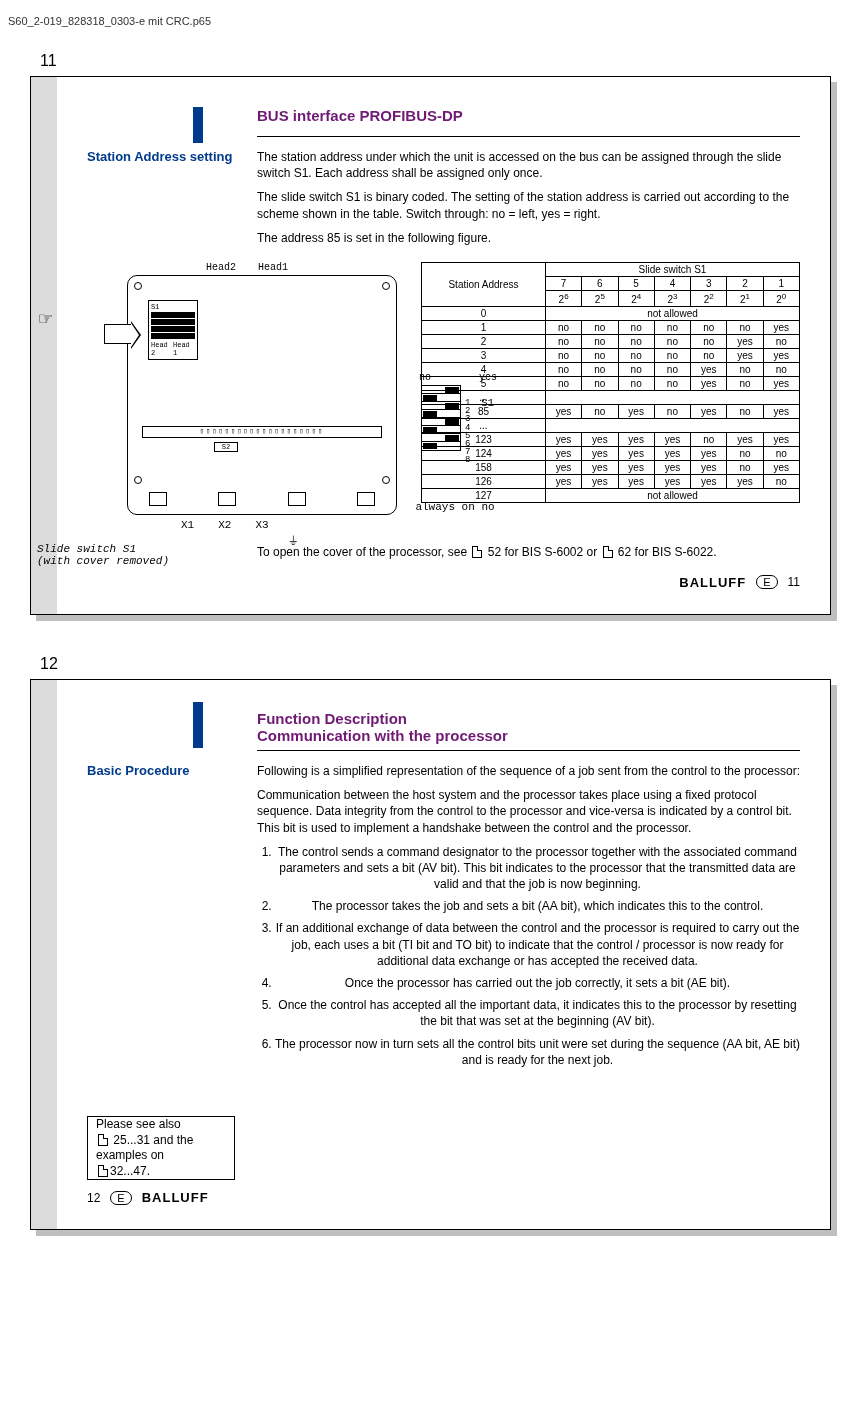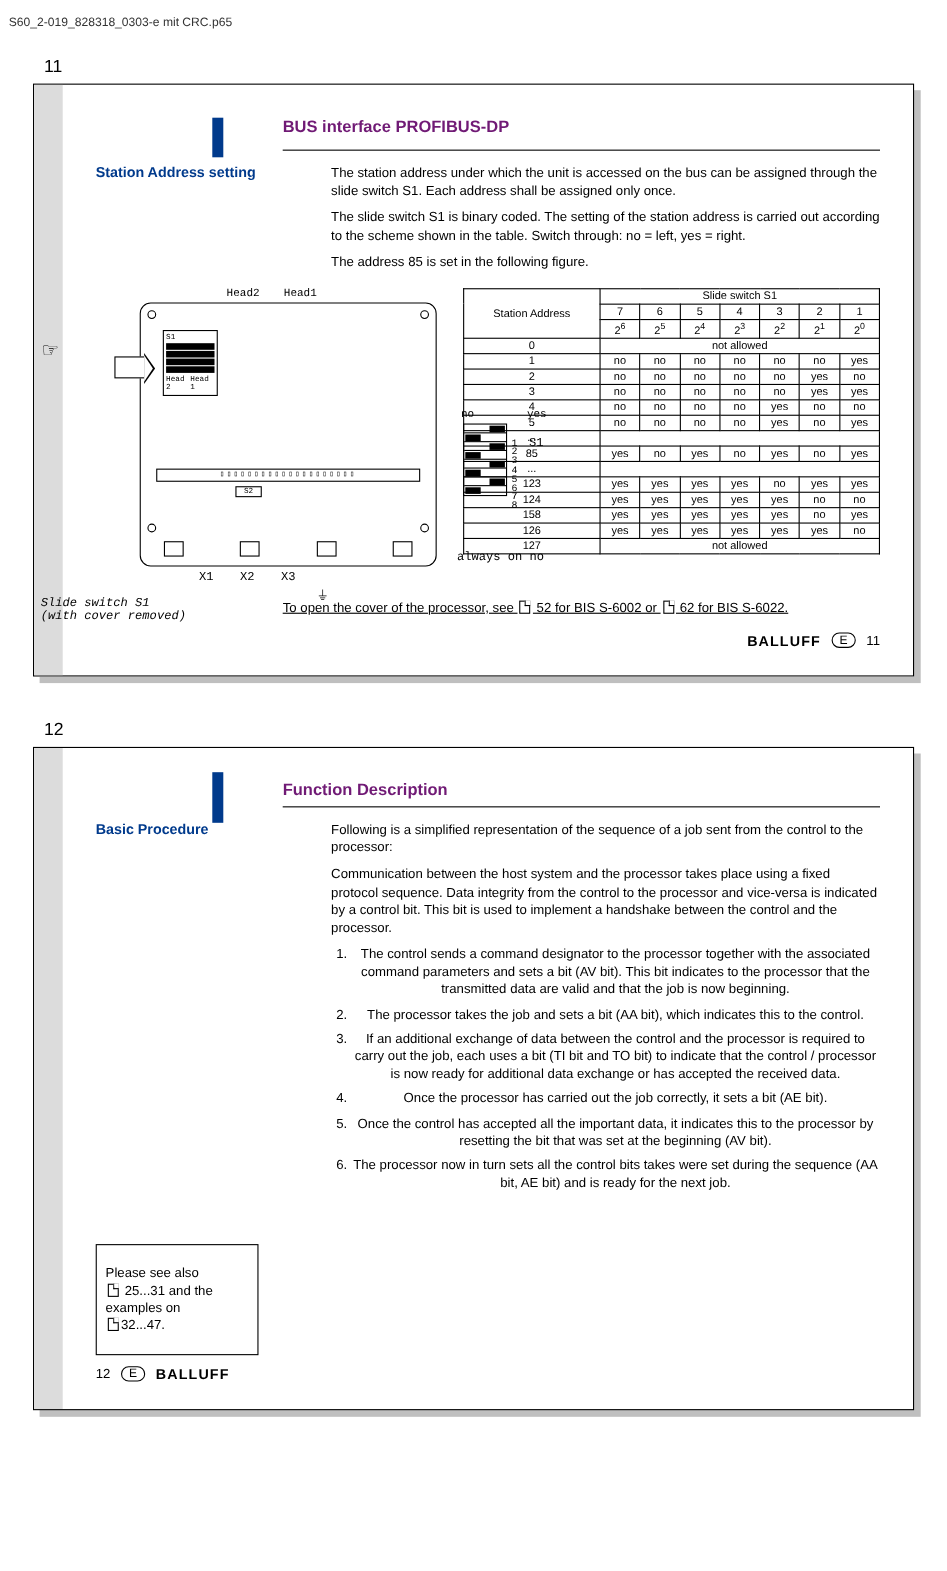--- a/index.html
+++ b/index.html
@@ -66,21 +66,21 @@
     gap: 0;
   }
   .left-label {
     width: 170px;
     flex: 0 0 170px;
     font-weight: bold;
     color: #003a8c;
     font-size: 13px;
     padding-right: 10px;
   }
-  .right-content { flex: 1; font-size: 12px; line-height: 1.35; margin-left: 44px; }
+  .right-content { flex: 1; font-size: 12px; line-height: 1.35; }
   .right-content p { margin: 0 0 8px 0; }
   .right-content ol { margin: 0 0 8px 0; padding-left: 18px; }
   .right-content li { margin-bottom: 6px; text-align: center; }
   
   .fig-table-row {
     display: flex;
     gap: 14px;
     align-items: flex-start;
     margin-top: 8px;
   }
@@ -211,21 +211,21 @@
   .footer-line.left { justify-content:flex-start; }
   .brand { font-weight: bold; letter-spacing: 1px; font-size: 13px; }
   .lang-badge {
     border:1px solid #000;
     border-radius: 10px;
     padding: 0 6px;
     font-size: 11px;
   }
   .boxed-note {
     border:1px solid #000;
-    padding: 18px 8px;
+    padding: 0 8px;
     width: 148px;
     font-size: 12px;
     margin-top: 40px;
     line-height: 1.3;
   }
   .page-icon {
     display:inline-block;
     width:10px; height:12px;
     border:1px solid #000;
     position:relative;
@@ -242,21 +242,21 @@
   }
   .page-icon::before{
     content:'';
     position:absolute;
     right:-1px; top:-1px;
     width:4px; height:4px;
     border-left:1px solid #000;
     border-bottom:1px solid #000;
     background:#fff;
   }
-  .cover-note { margin: 14px 0 16px 170px; font-size: 12px; text-decoration: underline; }
+  .cover-note { margin: 14px 0 16px 170px; font-size: 12px; }
 </style>
 </head>
 <body>
 
 <div class="doc-header">S60_2-019_828318_0303-e mit CRC.p65</div>
 
 <div class="page-wrap">
   <div class="page-num">11</div>
   <div class="page-box">
     <div class="accent-col"></div>
@@ -523,35 +523,36 @@
 
 <div class="page-wrap">
   <div class="page-num">12</div>
   <div class="page-box">
     <div class="accent-col"></div>
     <div class="accent-bar-blue" style="left:162px; top:22px; height:46px;"></div>
 
     <div class="page-inner">
       <h2 class="section-title" style="margin-bottom:4px;">
         <span>Function Description</span>
+        <span class="line2">Communication with the processor</span>
       </h2>
       <hr class="title-rule">
 
       <div class="two-col">
         <div class="left-label">Basic Procedure</div>
         <div class="right-content">
           <p>Following is a simplified representation of the sequence of a job sent from the control to the processor:</p>
           <p>Communication between the host system and the processor takes place using a fixed protocol sequence. Data integrity from the control to the processor and vice-versa is indicated by a control bit. This bit is used to implement a handshake between the control and the processor.</p>
           <ol id="steps-list">
               <li>The control sends a command designator to the processor together with the associated command parameters and sets a bit (AV bit). This bit indicates to the processor that the transmitted data are valid and that the job is now beginning.</li>
               <li>The processor takes the job and sets a bit (AA bit), which indicates this to the control.</li>
               <li>If an additional exchange of data between the control and the processor is required to carry out the job, each uses a bit (TI bit and TO bit) to indicate that the control / processor is now ready for additional data exchange or has accepted the received data.</li>
               <li>Once the processor has carried out the job correctly, it sets a bit (AE bit).</li>
               <li>Once the control has accepted all the important data, it indicates this to the processor by resetting the bit that was set at the beginning (AV bit).</li>
-              <li>The processor now in turn sets all the control bits takes were set during the sequence (AA bit, AE bit) and is ready for the next job.</li>
+              <li>The processor now in turn sets all the control bits unit were set during the sequence (AA bit, AE bit) and is ready for the next job.</li>
             </ol>
         </div>
       </div>
 
       <div class="boxed-note">
         <span>Please see also</span><br>
         <span class="page-icon"></span><span> 25...31 and the</span><br>
         <span>examples on</span><br>
         <span class="page-icon"></span><span>32...47.</span>
       </div>

